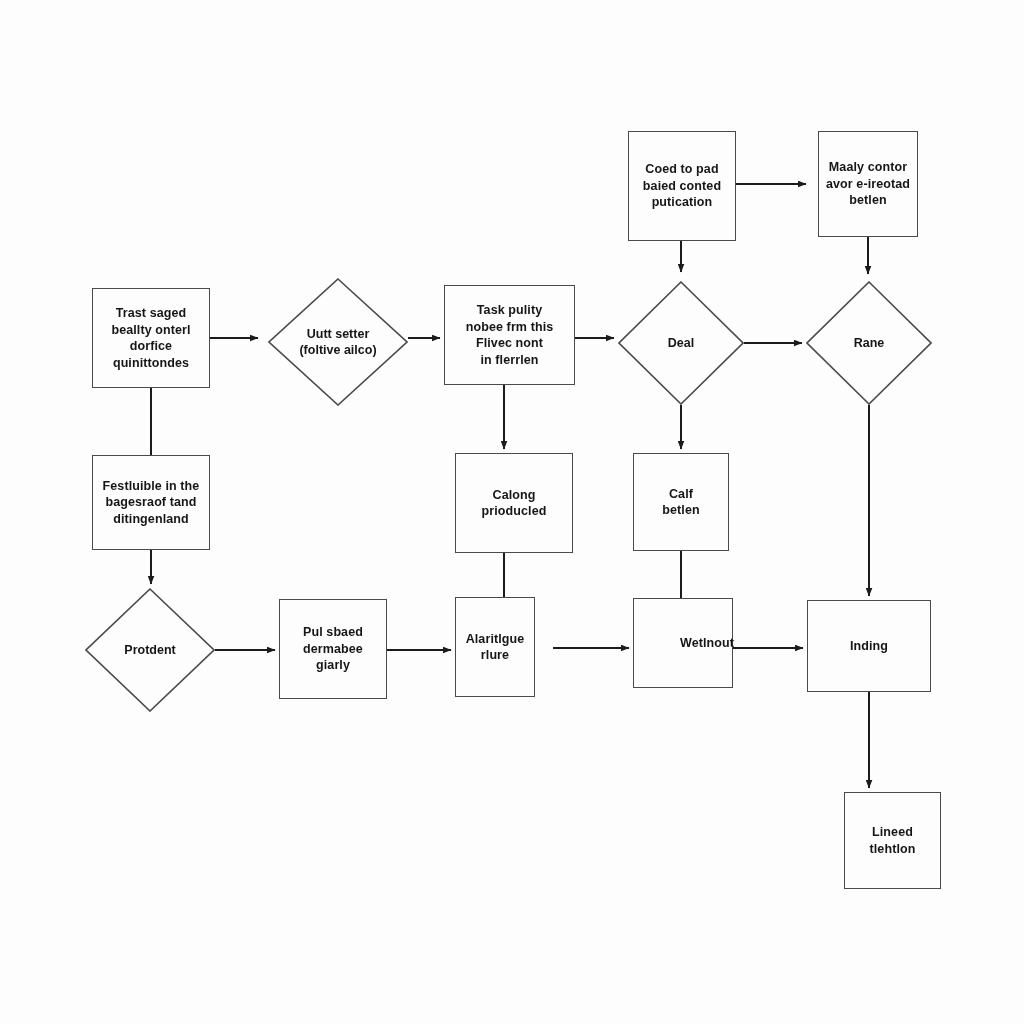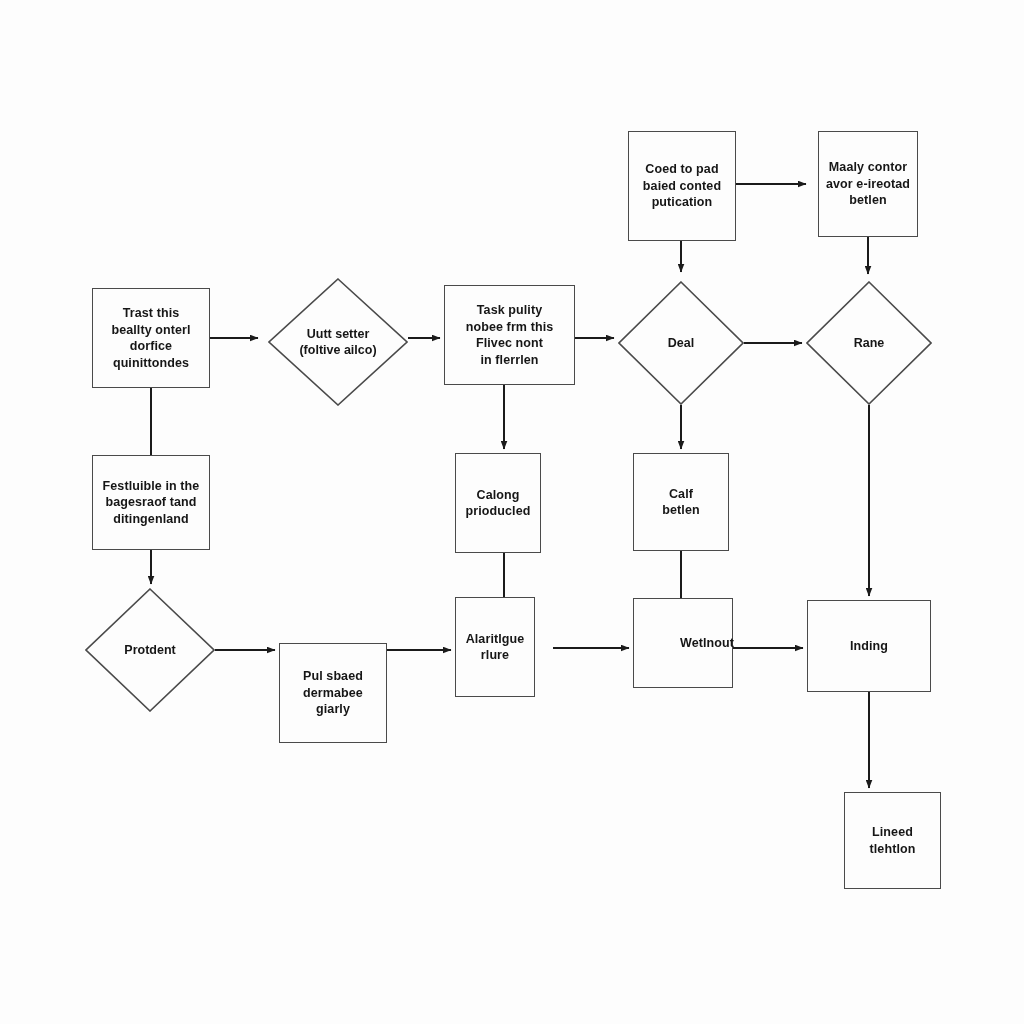--- a/index.html
+++ b/index.html
@@ -94,21 +94,21 @@
         <path d="M 869 405 L 869 596" fill="none" stroke="#1b1b1b" stroke-width="2" marker-end="url(#arrowhead)"></path>
         <path d="M 215 650 L 275 650" fill="none" stroke="#1b1b1b" stroke-width="2" marker-end="url(#arrowhead)"></path>
         <path d="M 387 650 L 451 650" fill="none" stroke="#1b1b1b" stroke-width="2" marker-end="url(#arrowhead)"></path>
         <path d="M 553 648 L 629 648" fill="none" stroke="#1b1b1b" stroke-width="2" marker-end="url(#arrowhead)"></path>
         <path d="M 733 648 L 803 648" fill="none" stroke="#1b1b1b" stroke-width="2" marker-end="url(#arrowhead)"></path>
         <path d="M 869 692 L 869 788" fill="none" stroke="#1b1b1b" stroke-width="2" marker-end="url(#arrowhead)"></path>
       </g>
   </svg>
   <div id="nodes-group">
       <div class="node process" style="left: 92px; top: 288px; width: 118px; height: 100px;">
-        <div class="node-label">Trast this
+        <div class="node-label">Trast saged
 beallty onterl
 dorfice
 quinittondes</div>
       </div>
       <div class="node decision" style="left: 268px; top: 278px; width: 140px; height: 128px;">
         <svg class="diamond-shape" viewBox="0 0 140 128" preserveAspectRatio="none">
           <polygon points="70,1 139,64 70,127 1,64" fill="#fdfdfd" stroke="#4a4a4a" stroke-width="1.6"></polygon>
         </svg>
         <div class="diamond-label">Uutt setter
 (foltive ailco)</div>
@@ -139,35 +139,35 @@
         <svg class="diamond-shape" viewBox="0 0 126 124" preserveAspectRatio="none">
           <polygon points="63,1 125,62 63,123 1,62" fill="#fdfdfd" stroke="#4a4a4a" stroke-width="1.6"></polygon>
         </svg>
         <div class="diamond-label">Rane</div>
       </div>
       <div class="node process" style="left: 92px; top: 455px; width: 118px; height: 95px;">
         <div class="node-label">Festluible in the
 bagesraof tand
 ditingenland</div>
       </div>
-      <div class="node process" style="left: 455px; top: 453px; width: 86px; height: 100px; align-items: center;">
+      <div class="node process" style="left: 455px; top: 453px; width: 118px; height: 100px; align-items: center;">
         <div class="node-label">Calong
 prioducled</div>
       </div>
       <div class="node process" style="left: 633px; top: 453px; width: 96px; height: 98px;">
         <div class="node-label">Calf
 betlen</div>
       </div>
       <div class="node decision" style="left: 85px; top: 588px; width: 130px; height: 124px;">
         <svg class="diamond-shape" viewBox="0 0 130 124" preserveAspectRatio="none">
           <polygon points="65,1 129,62 65,123 1,62" fill="#fdfdfd" stroke="#4a4a4a" stroke-width="1.6"></polygon>
         </svg>
         <div class="diamond-label">Protdent</div>
       </div>
-      <div class="node process" style="left: 279px; top: 599px; width: 108px; height: 100px; margin-top: 44px;">
+      <div class="node process" style="left: 279px; top: 599px; width: 108px; height: 100px;">
         <div class="node-label">Pul sbaed
 dermabee
 giarly</div>
       </div>
       <div class="node process" style="left: 455px; top: 597px; width: 80px; height: 100px;">
         <div class="node-label">Alaritlgue
 rlure</div>
       </div>
       <div class="node process" style="left: 633px; top: 598px; width: 100px; height: 90px; padding-left: 48px;">
         <div class="node-label">Wetlnout</div>

